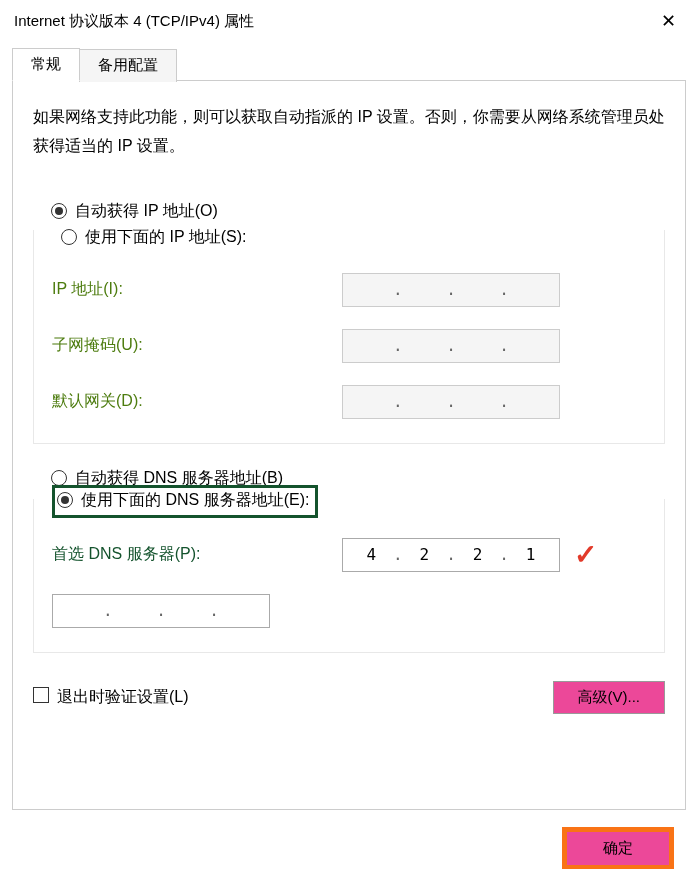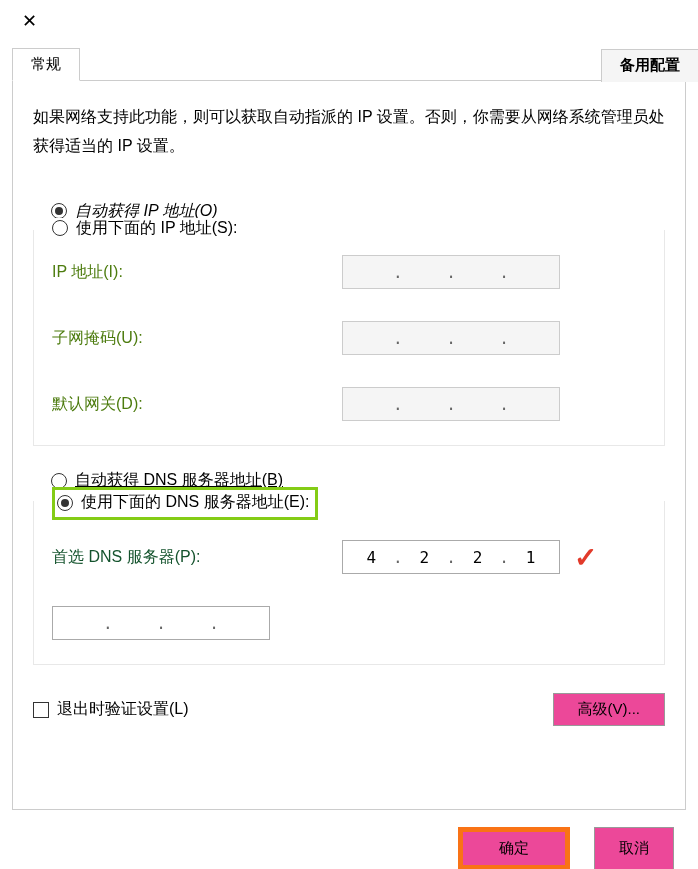--- a/index.html
+++ b/index.html
@@ -22,40 +22,38 @@
       font-size: 18px;
       font-weight: 300;
       cursor: pointer;
       padding: 2px 8px;
     }
     .tabs {
       display: flex;
       margin: 8px 0 0 12px;
       position: relative;
       z-index: 2;
-      justify-content: space-between;
     }
     .tab {
       padding: 6px 18px;
       border: 1px solid #ccc;
       border-bottom: none;
       background: #fff;
       font-size: 15px;
       cursor: pointer;
       margin-right: -1px;
       position: relative;
     }
     .tab.active {
       border-bottom: 1px solid #fff;
       z-index: 3;
     }
     .tab.inactive {
       background: #f5f5f5;
       top: 1px;
-      font-weight: bold;
     }
     .panel {
       border: 1px solid #ccc;
       margin: 0 12px 16px 12px;
       padding: 22px 20px 18px 20px;
       position: relative;
       top: -1px;
       z-index: 1;
       height: 730px;
     }
@@ -76,21 +74,21 @@
       align-items: center;
       margin: 18px 0 0 0;
       font-size: 16px;
     }
     .radio-line.outer {
       position: relative;
       top: -12px;
       background: #fff;
       display: inline-flex;
       padding-right: 8px;
-      margin: 0;
+      margin: 9px;
     }
     .radio {
       width: 16px;
       height: 16px;
       border: 1px solid #333;
       border-radius: 50%;
       margin-right: 8px;
       display: inline-flex;
       align-items: center;
       justify-content: center;
@@ -99,21 +97,21 @@
     .radio.selected::after {
       content: "";
       width: 8px;
       height: 8px;
       background: #333;
       border-radius: 50%;
     }
     .field-row {
       display: flex;
       align-items: center;
-      margin-top: 32px;
+      margin-top: 22px;
     }
     .field-label {
       flex: 0 0 290px;
       font-size: 16px;
       color: #14532d;
     }
     .field-label.disabled { color: #4d7c0f; }
     .ip-input {
       width: 218px;
       height: 34px;
@@ -128,21 +126,21 @@
     .ip-input.disabled {
       background: #f5f5f5;
       border-color: #ccc;
     }
     .ip-seg {
       width: 38px;
       text-align: center;
     }
     .ip-dot { color: #666; }
     .highlight-box {
-      border: 3px solid #84cc16;
+      border: 3px solid #14532d;
       padding: 2px 6px 4px 2px;
       display: inline-flex;
       align-items: flex-start;
       position: relative;
       top: -14px;
       background: #fff;
     }
     .checkmark {
       color: #e23a2a;
       font-size: 28px;
@@ -150,21 +148,21 @@
       font-weight: bold;
     }
     .bottom-row {
       display: flex;
       justify-content: space-between;
       align-items: center;
       margin-top: 28px;
     }
     .checkbox-line {
       display: flex;
-      align-items: center;
+      align-items: flex-start;
       font-size: 16px;
     }
     .checkbox {
       width: 16px;
       height: 16px;
       border: 1px solid #333;
       margin-right: 8px;
     }
     .btn {
       border: 1px solid #999;
@@ -182,33 +180,34 @@
     }
     .btn.ok {
       border: 5px solid #f97316;
       padding: 7px 36px;
     }
   </style>
 </head>
 <body>
 
 <div class="titlebar">
+  <div>Internet 协议版本 4 (TCP/IPv4) 属性</div>
   <div class="close-x">✕</div>
 </div>
 
 <div class="tabs">
   <div class="tab active">常规</div>
   <div class="tab inactive">备用配置</div>
 </div>
 
 <div class="panel">
   <div class="desc">如果网络支持此功能，则可以获取自动指派的 IP 设置。否则，你需要从网络系统管理员处获得适当的 IP 设置。</div>
 
   <div>
-    <div class="radio-line" style="margin-left:18px;margin-bottom:8px;font-style:italic;">
+    <div class="radio-line" style="margin-left:18px;margin-bottom:8px;">
       <span class="radio selected"></span>
       <span>自动获得 IP 地址(O)</span>
     </div>
     <div class="group">
       <div class="radio-line outer">
         <span class="radio"></span>
         <span>使用下面的 IP 地址(S):</span>
       </div>
       <div class="field-row" style="margin-top:4px;">
         <div class="field-label disabled">IP 地址(I):</div>
@@ -243,21 +242,21 @@
             <span class="ip-dot">.</span>
             <span class="ip-seg"></span>
             <span class="ip-dot">.</span>
             <span class="ip-seg"></span>
         </div>
       </div>
     </div>
   </div>
 
   <div>
-    <div class="radio-line" style="margin-left:18px;margin-bottom:10px;margin-top:4px;text-decoration:underline;">
+    <div class="radio-line" style="margin-left:18px;margin-bottom:10px;margin-top:4px;">
       <span class="radio"></span>
       <span>自动获得 DNS 服务器地址(B)</span>
     </div>
     <div class="group">
       <div class="highlight-box">
         <div class="radio-line" style="margin:0;">
           <span class="radio selected"></span>
           <span>使用下面的 DNS 服务器地址(E):</span>
         </div>
       </div>
@@ -292,14 +291,13 @@
     <div class="checkbox-line">
       <span class="checkbox"></span>
       <span>退出时验证设置(L)</span>
     </div>
     <button class="btn">高级(V)...</button>
   </div>
 </div>
 
 <div class="footer-buttons">
   <button class="btn ok">确定</button>
-  <button class="btn">取消</button>
 </div>
 
 </body></html>

